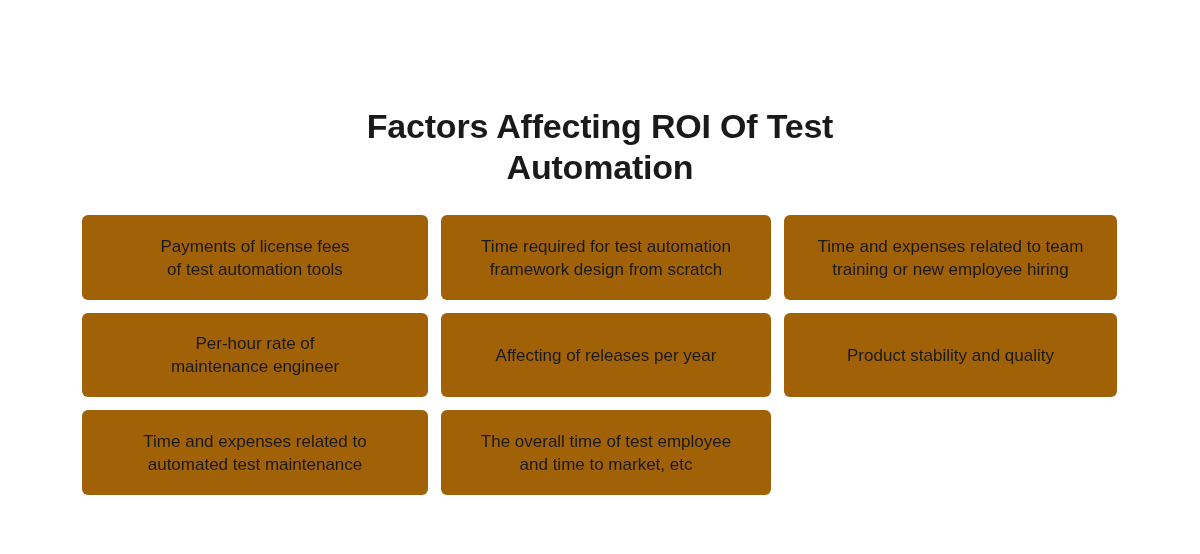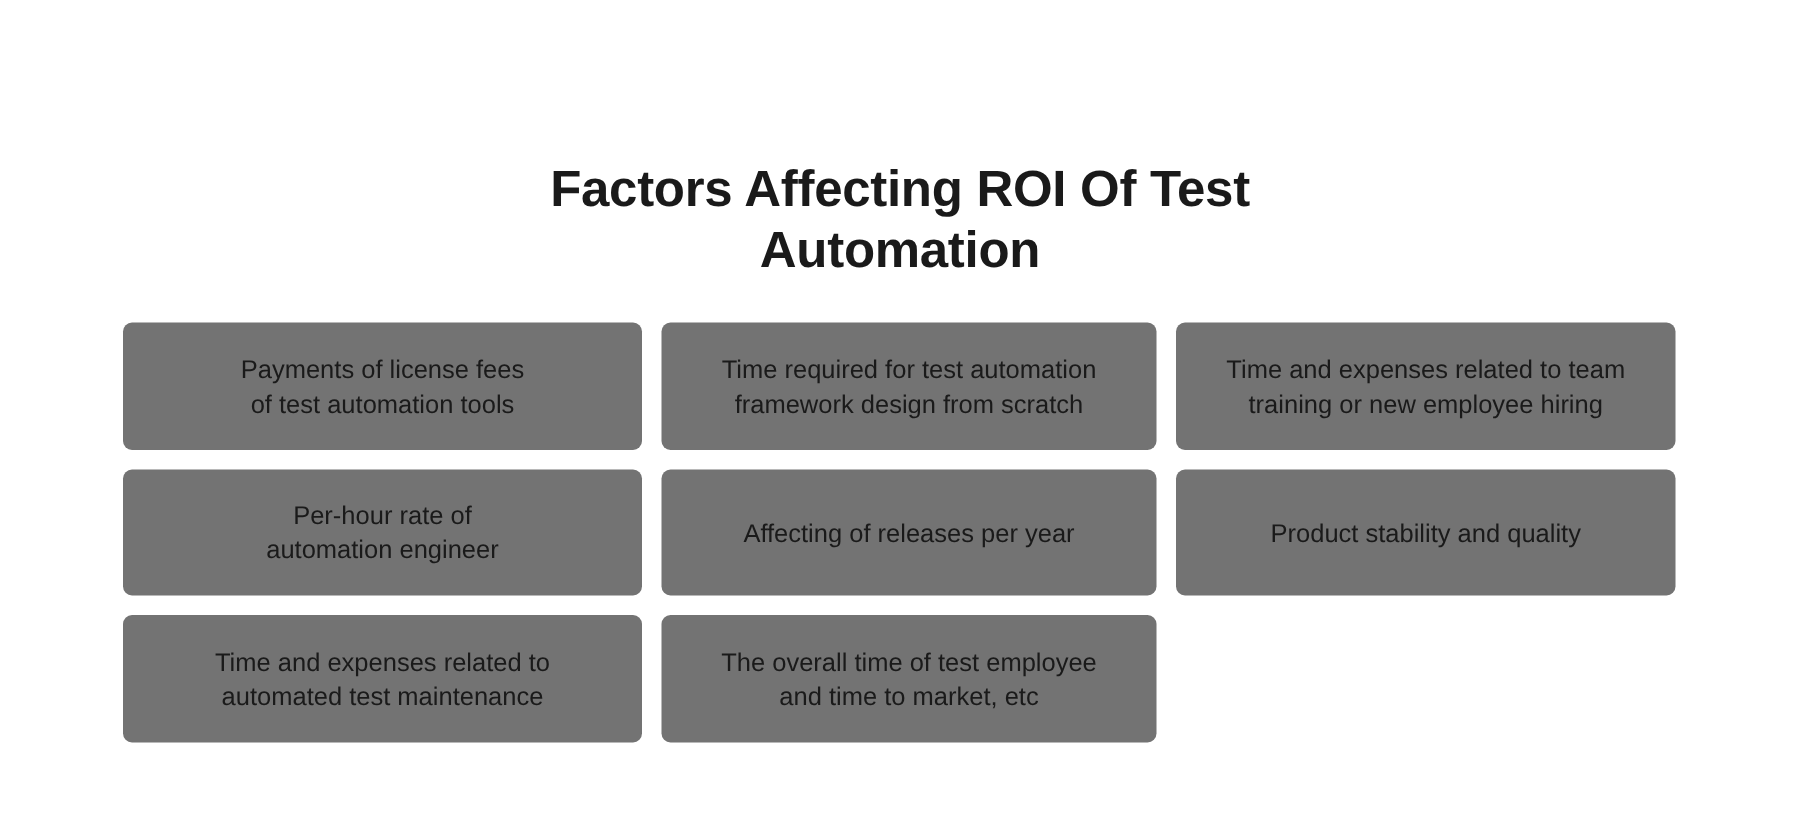--- a/index.html
+++ b/index.html
@@ -40,21 +40,21 @@
     left: 82px;
     top: 198px;
     width: 1036px;
     display: grid;
     grid-template-columns: 346px 330px 333px;
     grid-template-rows: 85px 84px 85px;
     column-gap: 13px;
     row-gap: 13px;
   }
   .card {
-    background: #737373;
+    background: #a16207;
     border-radius: 6px;
     display: flex;
     align-items: center;
     justify-content: center;
     text-align: center;
     padding: 4px 14px;
     box-sizing: border-box;
   }
   .card-text {
     font-size: 17px;
@@ -84,21 +84,21 @@
 framework design from scratch</span>
     </div>
 
     <div class="card">
       <span class="card-text">Time and expenses related to team
 training or new employee hiring</span>
     </div>
 
     <div class="card">
       <span class="card-text">Per-hour rate of
-automation engineer</span>
+maintenance engineer</span>
     </div>
 
     <div class="card">
       <span class="card-text">Affecting of releases per year</span>
     </div>
 
     <div class="card">
       <span class="card-text">Product stability and quality</span>
     </div>
 

